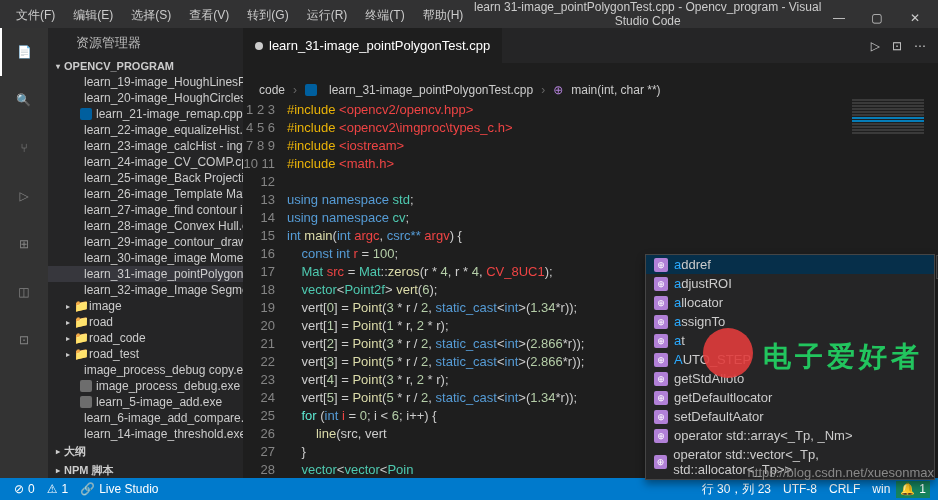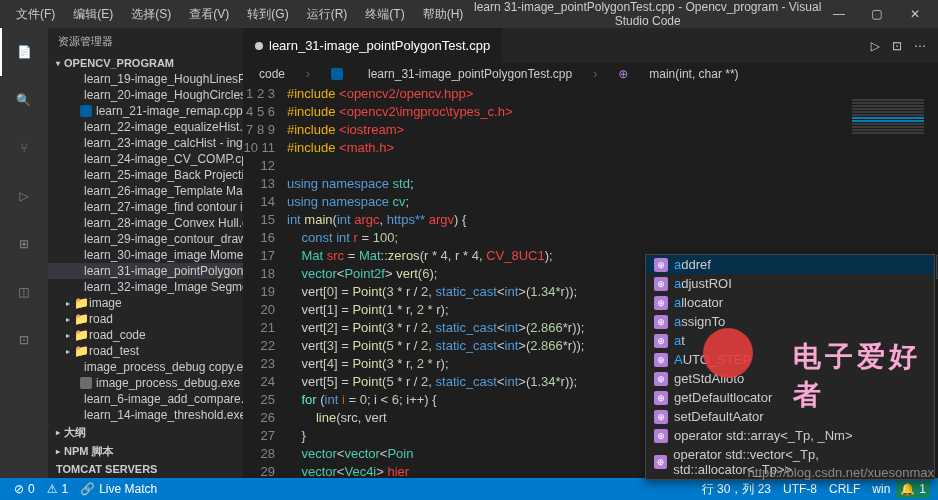--- a/index.html
+++ b/index.html
@@ -1,51 +1,51 @@
 <!DOCTYPE html>
 <html><head>
   <meta charset="utf-8">
   <style>
     * { margin: 0; padding: 0; box-sizing: border-box; font-family: 'Segoe UI', sans-serif; }
     body { background: #1e1e1e; color: #cccccc; width: 938px; height: 500px; overflow: hidden; font-size: 12px; position: relative; }
     
-    .titlebar { height: 28px; background: #323233; display: flex; align-items: center; padding: 12px 8px; }
+    .titlebar { height: 28px; background: #323233; display: flex; align-items: flex-end; padding: 0 8px; }
     .menubar { display: flex; gap: 2px; }
     .menu-item { padding: 4px 8px; color: #cccccc; font-size: 12px; cursor: pointer; }
     .title-text { flex: 1; text-align: center; color: #cccccc; font-size: 12px; }
     .window-controls { display: flex; gap: 8px; }
     .win-ctrl { width: 30px; height: 20px; display: flex; align-items: center; justify-content: center; color: #cccccc; cursor: pointer; }
     
     .workspace { display: flex; height: calc(100% - 28px - 22px); }
     
     .activitybar { width: 48px; background: #333333; display: flex; flex-direction: column; }
     .act-icon { width: 48px; height: 48px; display: flex; align-items: center; justify-content: center; color: #858585; cursor: pointer; }
     .act-icon.active { color: #ffffff; border-left: 2px solid #ffffff; }
     
     .sidebar { width: 195px; background: #252526; overflow: hidden; }
-    .sidebar-title { padding: 6px 10px; font-size: 11px; color: #bbbbbb; text-transform: uppercase; }
+    .sidebar-title { padding: 6px 28px; font-size: 13px; color: #bbbbbb; text-transform: uppercase; }
     .section-header { padding: 2px 8px; font-size: 11px; color: #cccccc; font-weight: bold; cursor: pointer; display: flex; align-items: center; }
     .chev { font-size: 8px; margin-right: 4px; }
     .file-tree { font-size: 12px; }
     .tree-item { padding: 1px 0 1px 24px; white-space: nowrap; overflow: hidden; color: #cccccc; cursor: pointer; display: flex; align-items: center; }
     .tree-item.file { padding-left: 32px; }
     .tree-item.folder { padding-left: 18px; }
     .tree-item.selected { background: #37373d; }
     .file-icon { width: 12px; height: 12px; margin-right: 4px; display: inline-block; }
     .cpp-icon { background: #005f9e; border-radius: 2px; }
     .exe-icon { background: #6d6d6d; border-radius: 2px; }
     .folder-icon { color: #c09553; }
     
     .editor-area { flex: 1; display: flex; flex-direction: column; background: #1e1e1e; position: relative; }
     .tabs { height: 35px; background: #252526; display: flex; align-items: center; }
     .tab { padding: 8px 12px; background: #1e1e1e; color: #ffffff; font-size: 13px; display: flex; align-items: center; gap: 6px; height: 100%; }
     .tab-modified { width: 8px; height: 8px; background: #cccccc; border-radius: 50%; }
     .tab-actions { margin-left: auto; display: flex; gap: 12px; padding-right: 12px; color: #cccccc; }
     
-    .breadcrumb { padding: 4px 16px; font-size: 12px; color: #a0a0a0; display: flex; align-items: center; gap: 21px; }
+    .breadcrumb { padding: 4px 16px; font-size: 12px; color: #a0a0a0; display: flex; align-items: center; gap: 8px; margin-top: 16px; }
     .bc-item { color: #cccccc; }
     .bc-sep { color: #666; }
     .bc-icon { color: #b180d7; }
     
     .code-area { display: flex; flex: 1; font-family: Consolas, monospace; font-size: 13px; overflow: hidden; }
     .gutter { width: 44px; text-align: right; padding-right: 12px; color: #858585; line-height: 18px; user-select: none; }
     .code-content { flex: 1; line-height: 18px; white-space: pre; position: relative; }
     
     .minimap { width: 80px; background: #1e1e1e; position: absolute; right: 10px; top: 70px; height: 170px; }
     .mm-block { background: #3a3a3a; height: 2px; margin: 1px 4px; }
@@ -61,21 +61,21 @@
     .pp { color: #eab308; }
     
     .suggest-widget { position: absolute; left: 402px; top: 226px; width: 290px; background: #252526; border: 1px solid #454545; z-index: 100; box-shadow: 0 4px 8px rgba(0,0,0,0.4); }
     .suggest-item { padding: 2px 8px; font-size: 13px; font-family: Consolas, monospace; display: flex; align-items: center; gap: 6px; }
     .suggest-item.active { background: #062f4a; }
     .sug-icon { width: 14px; height: 14px; background: #b180d7; border-radius: 2px; display: inline-flex; align-items: center; justify-content: center; font-size: 9px; color: #fff; }
     .sug-hl { color: #2aaaff; }
     .suggest-detail { position: absolute; left: 290px; top: 0; background: #252526; border: 1px solid #454545; padding: 4px 8px; font-size: 12px; font-family: Consolas, monospace; white-space: nowrap; }
     
     .circle-overlay { position: absolute; left: 460px; top: 300px; width: 50px; height: 50px; background: #e13c3c; border-radius: 50%; z-index: 200; opacity: 0.9; }
-    .watermark-text { position: absolute; left: 520px; top: 310px; color: #f9a8d4; font-size: 28px; font-weight: bold; z-index: 200; letter-spacing: 4px; margin-left: 30px; }
+    .watermark-text { position: absolute; left: 520px; top: 310px; color: #22c55e; font-size: 28px; font-weight: bold; z-index: 200; letter-spacing: 4px; }
     .watermark-url { position: absolute; right: 4px; bottom: 20px; color: #888; font-size: 13px; z-index: 200; }
     
     .statusbar { height: 22px; background: #007acc; display: flex; align-items: center; padding: 0 8px; font-size: 12px; color: #ffffff; }
     .status-item { padding: 0 6px; cursor: pointer; display: flex; align-items: center; gap: 4px; }
     .status-left { display: flex; }
     .status-right { margin-left: auto; display: flex; }
     .bell { background: #16825d; padding: 0 4px; }
   </style>
 </head>
 <body>
@@ -177,20 +177,24 @@
         <div class="tree-item folder"><span class="chev">▸</span><span class="folder-icon">📁</span> road</div>
         <div class="tree-item folder"><span class="chev">▸</span><span class="folder-icon">📁</span> road_code</div>
         <div class="tree-item folder"><span class="chev">▸</span><span class="folder-icon">📁</span> road_test</div>
         <div class="tree-item file">
           <span class="file-icon exe-icon"></span>
           <span>image_process_debug copy.exe</span>
         </div>
         <div class="tree-item file">
           <span class="file-icon exe-icon"></span>
           <span>image_process_debug.exe</span>
+        </div>
+        <div class="tree-item file">
+          <span class="file-icon exe-icon"></span>
+          <span>learn_5-image_add.exe</span>
         </div>
         <div class="tree-item file">
           <span class="file-icon exe-icon"></span>
           <span>learn_6-image_add_compare.exe</span>
         </div>
         <div class="tree-item file">
           <span class="file-icon exe-icon"></span>
           <span>learn_14-image_threshold.exe</span>
         </div>
         <div class="section-header"><span class="chev">▸</span>大纲</div>
@@ -256,21 +260,21 @@
 32
 33
 </div>
       <div class="code-content" id="code"><span class="pp">#include</span> <span class="str">&lt;opencv2/opencv.hpp&gt;</span>
 <span class="pp">#include</span> <span class="str">&lt;opencv2\imgproc\types_c.h&gt;</span>
 <span class="pp">#include</span> <span class="str">&lt;iostream&gt;</span>
 <span class="pp">#include</span> <span class="str">&lt;math.h&gt;</span>
 
 <span class="kw">using namespace</span> <span class="typ">std</span>;
 <span class="kw">using namespace</span> <span class="typ">cv</span>;
-<span class="kw">int</span> <span class="fn">main</span>(<span class="kw">int</span> <span class="var">argc</span>, <span class="kw">https**</span> <span class="var">argv</span>) {
+<span class="kw">int</span> <span class="fn">main</span>(<span class="kw">int</span> <span class="var">argc</span>, <span class="kw">csrc**</span> <span class="var">argv</span>) {
     <span class="kw">const int</span> <span class="var">r</span> = <span class="num">100</span>;
     <span class="typ">Mat</span> <span class="var">src</span> = <span class="typ">Mat</span>::<span class="fn">zeros</span>(r * <span class="num">4</span>, r * <span class="num">4</span>, <span class="var">CV_8UC1</span>);
     <span class="typ">vector</span>&lt;<span class="typ">Point2f</span>&gt; <span class="fn">vert</span>(<span class="num">6</span>);
     vert[<span class="num">0</span>] = <span class="fn">Point</span>(<span class="num">3</span> * r / <span class="num">2</span>, <span class="kw">static_cast</span>&lt;<span class="kw">int</span>&gt;(<span class="num">1.34</span>*r));
     vert[<span class="num">1</span>] = <span class="fn">Point</span>(<span class="num">1</span> * r, <span class="num">2</span> * r);
     vert[<span class="num">2</span>] = <span class="fn">Point</span>(<span class="num">3</span> * r / <span class="num">2</span>, <span class="kw">static_cast</span>&lt;<span class="kw">int</span>&gt;(<span class="num">2.866</span>*r));
     vert[<span class="num">3</span>] = <span class="fn">Point</span>(<span class="num">5</span> * r / <span class="num">2</span>, <span class="kw">static_cast</span>&lt;<span class="kw">int</span>&gt;(<span class="num">2.866</span>*r));
     vert[<span class="num">4</span>] = <span class="fn">Point</span>(<span class="num">3</span> * r, <span class="num">2</span> * r);
     vert[<span class="num">5</span>] = <span class="fn">Point</span>(<span class="num">5</span> * r / <span class="num">2</span>, <span class="kw">static_cast</span>&lt;<span class="kw">int</span>&gt;(<span class="num">1.34</span>*r));
     <span class="mc">for</span> (<span class="kw">int</span> <span class="var">i</span> = <span class="num">0</span>; i &lt; <span class="num">6</span>; i++) {
@@ -360,21 +364,21 @@
     <div class="watermark-text">电子爱好者</div>
   </div>
 </div>
 
 <div class="watermark-url">https://blog.csdn.net/xuesonmax</div>
 
 <div class="statusbar">
   <div class="status-left">
     <span class="status-item">⊘ <span>0</span></span>
     <span class="status-item">⚠ <span>1</span></span>
-    <span class="status-item">🔗 <span>Live Match</span></span>
+    <span class="status-item">🔗 <span>Live Studio</span></span>
   </div>
   <div class="status-right">
     <span class="status-item">行 30，列 23</span>
     <span class="status-item">UTF-8</span>
     <span class="status-item">CRLF</span>
     <span class="status-item">win</span>
     <span class="status-item bell">🔔 <span>1</span></span>
   </div>
 </div>
 

